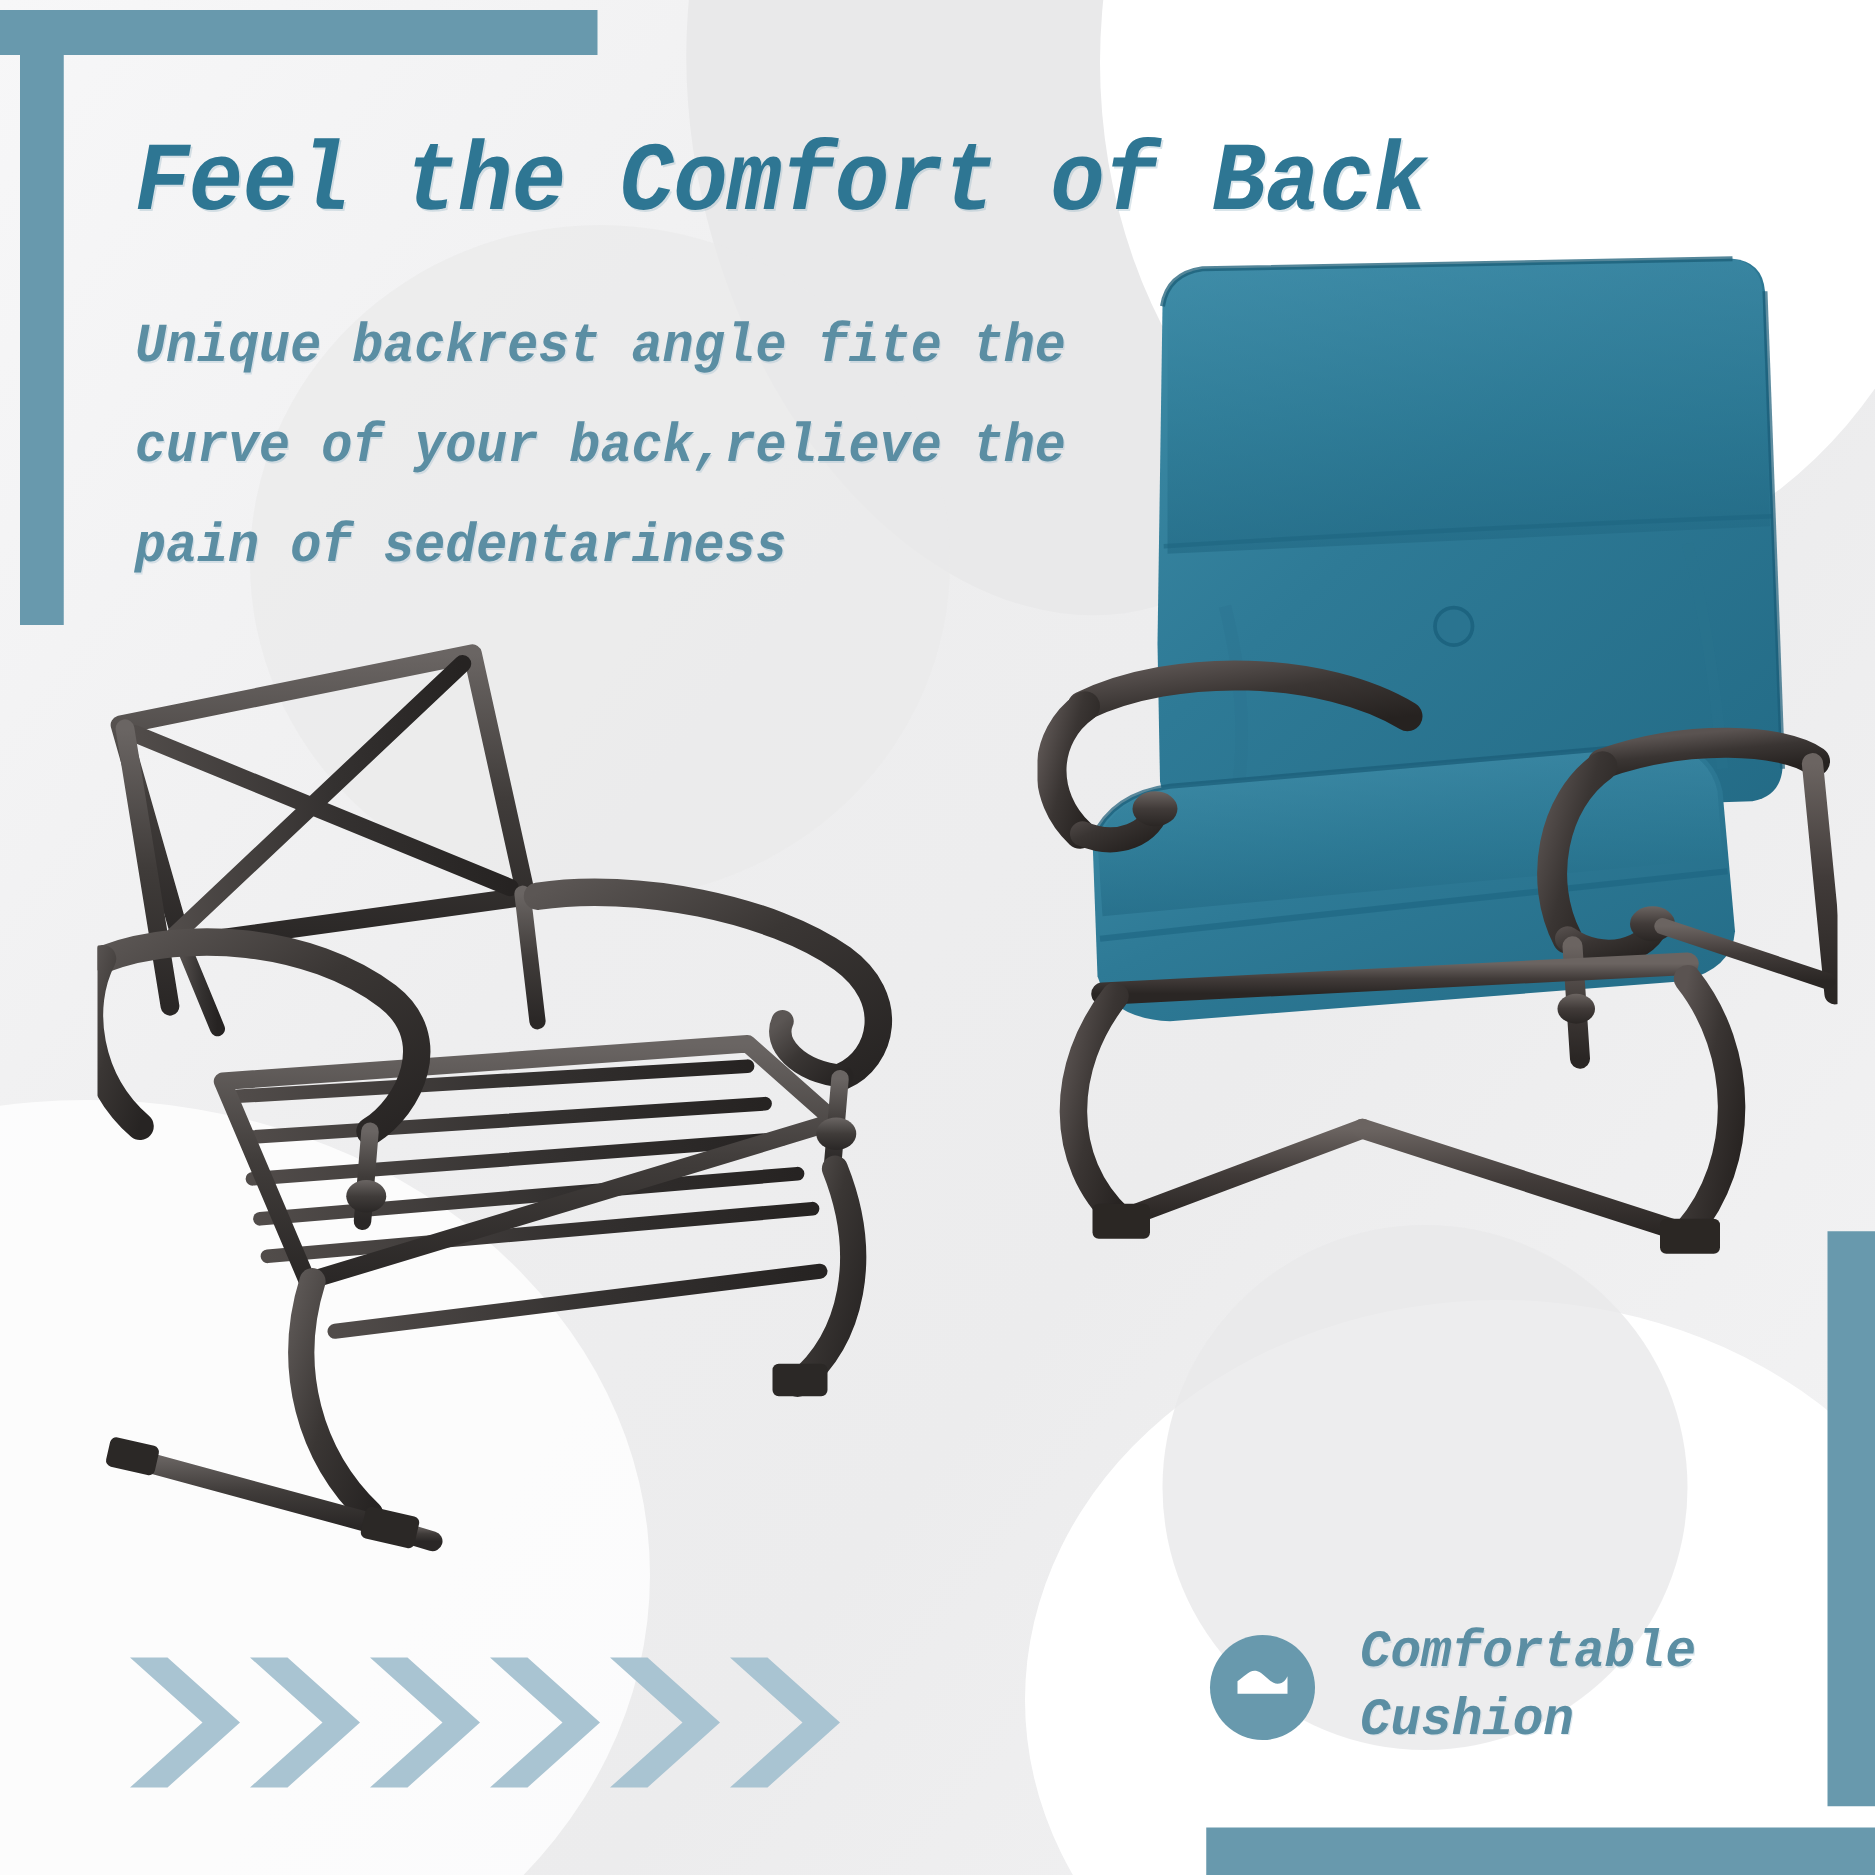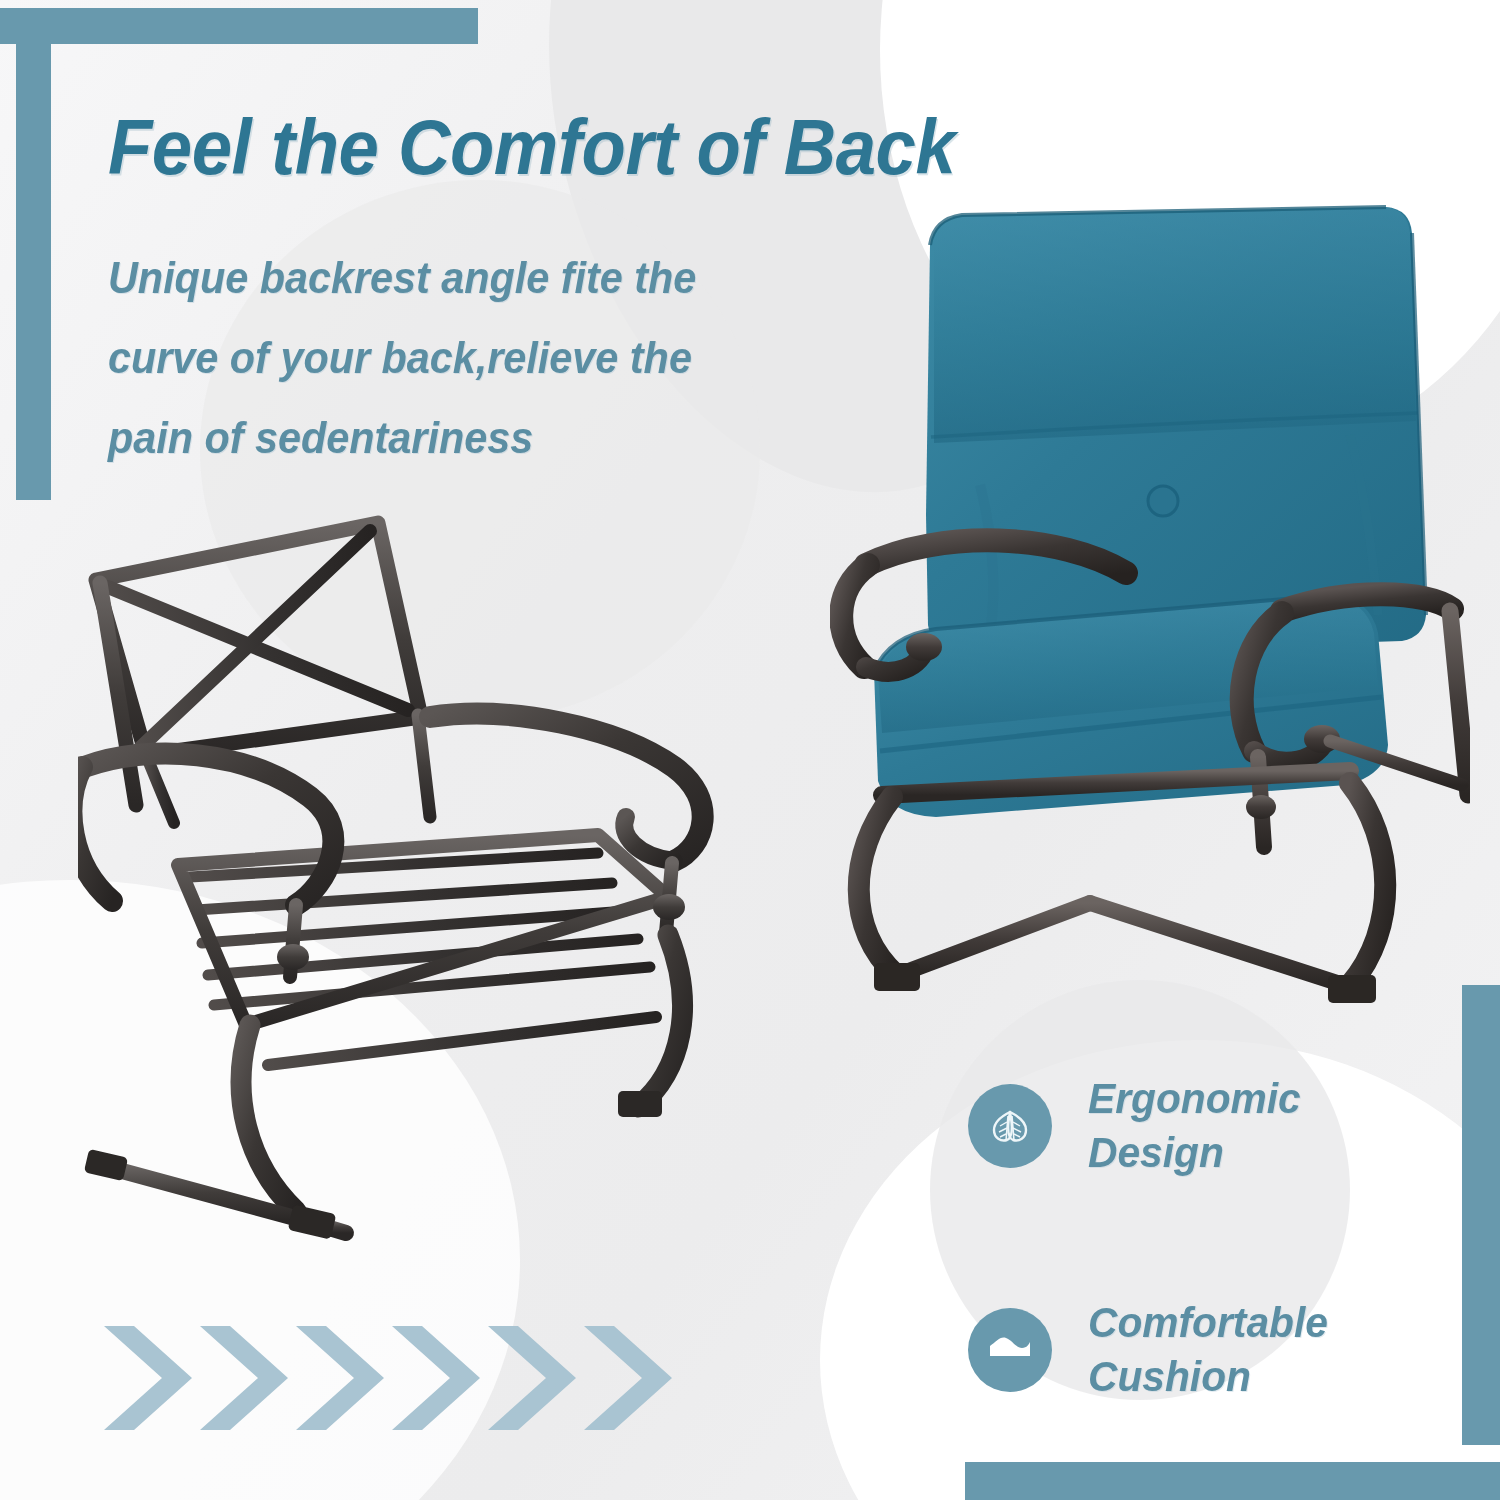--- a/index.html
+++ b/index.html
@@ -2,21 +2,21 @@
 <html><head>
 <meta charset="utf-8">
 <style>
   html,body{margin:0;padding:0;}
   body{
     width:1500px;height:1500px;overflow:hidden;
     background:#f0f0f1;
     font-family:"Liberation Sans", sans-serif;
     position:relative;
   }
-  #stage{position:absolute;inset:0;width:1500px;height:1500px;overflow:hidden;}
+  #stage{position:absolute;inset:0;width:1500px;height:1500px;overflow:hidden;font-family:Liberation Mono, monospace;}
 
   
   .bg-base{position:absolute;inset:0;
     background:linear-gradient(128deg,#f7f7f8 0%,#eeeeef 38%,#ececed 62%,#f4f4f5 100%);}
   .blob{position:absolute;background:#ffffff;border-radius:50%;}
   .blob-grey{position:absolute;background:#e9e9ea;border-radius:50%;}
 
   
   .frame-tl-h{position:absolute;left:0;top:8px;width:478px;height:36px;background:#6899ad;}
   .frame-tl-v{position:absolute;left:16px;top:8px;width:35px;height:492px;background:#6899ad;}
@@ -261,44 +261,20 @@
           <path d="M4 4 L62 56 L4 108 L34 108 L92 56 L34 4 Z" fill="#a9c4d2"></path>
         </svg>
     </div>
     <div class="chev" style="left:480px;">
       <svg width="100" height="112" viewBox="0 0 100 112">
           <path d="M4 4 L62 56 L4 108 L34 108 L92 56 L34 4 Z" fill="#a9c4d2"></path>
         </svg>
     </div>
   </div>
 
-  <div class="feature feature-1">
-    <div class="badge-circle">
-      <span>
-        <svg width="56" height="56" viewBox="0 0 56 56">
-          <path d="M28 16 C 20 20, 12 26, 12 34 C 12 42, 19 46, 25 44 C 30 42, 31 32, 28 16 Z" fill="none" stroke="#eef6f9" stroke-width="2.4" stroke-linejoin="round"></path>
-          <path d="M28 16 C 36 20, 44 26, 44 34 C 44 42, 37 46, 31 44 C 26 42, 25 32, 28 16 Z" fill="none" stroke="#eef6f9" stroke-width="2.4" stroke-linejoin="round"></path>
-          <path d="M26 20 L24 45" stroke="#eef6f9" stroke-width="1.6" fill="none"></path>
-          <path d="M30 20 L32 45" stroke="#eef6f9" stroke-width="1.6" fill="none"></path>
-          <g stroke="#eef6f9" stroke-width="1.4" fill="none">
-            <path d="M25 26 L18 30"></path>
-              <path d="M25 32 L17 36"></path>
-              <path d="M24 38 L18 41"></path>
-            <path d="M31 26 L38 30"></path>
-              <path d="M31 32 L39 36"></path>
-              <path d="M32 38 L38 41"></path>
-          </g>
-        </svg>
-      </span>
-    </div>
-    <div class="feature-text">
-      <span>Ergonomic</span>
-      <span>Design</span>
-    </div>
-  </div>
 
   <div class="feature feature-2">
     <div class="badge-circle">
       <span>
         <svg width="56" height="56" viewBox="0 0 56 56">
           <path d="M8 36 L8 26 C 14 22, 18 16, 24 18 C 30 20, 34 28, 40 28 C 45 28, 47 24, 48 22 L48 36 Z" fill="#ffffff"></path>
         </svg>
       </span>
     </div>
     <div class="feature-text">

